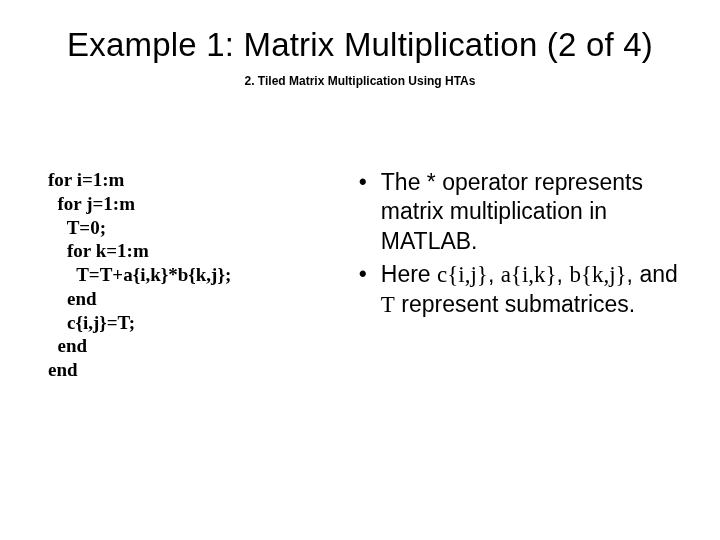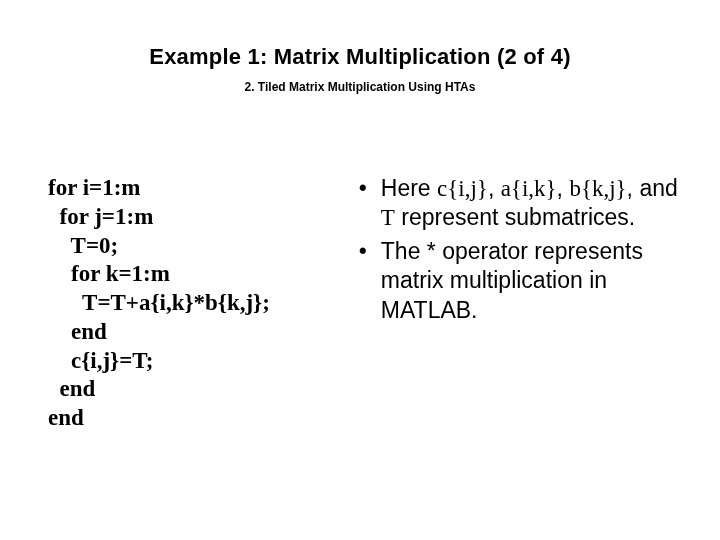--- a/index.html
+++ b/index.html
@@ -12,24 +12,24 @@
     color: #000;
   }
   .slide {
     width: 720px;
     height: 540px;
     position: relative;
     box-sizing: border-box;
     padding: 20px 30px 30px 30px;
   }
   .title {
-    font-size: 22px;
-    font-weight: 700;
+    font-size: 33px;
+    font-weight: 400;
     text-align: center;
-    margin-top: 24px;
+    margin-top: 6px;
     letter-spacing: 0.2px;
   }
   .subtitle {
     font-size: 12px;
     font-weight: bold;
     text-align: center;
     margin-top: 10px;
   }
   .content {
     display: flex;
@@ -42,21 +42,21 @@
     padding-left: 18px;
   }
   .bullets-col {
     width: 52%;
     box-sizing: border-box;
     padding-left: 8px;
     padding-right: 10px;
   }
   .code {
     font-family: "Comic Sans MS", "Comic Sans", cursive;
-    font-size: 23px;
+    font-size: 19px;
     line-height: 1.25;
     font-weight: bold;
     white-space: pre;
   }
   ul.bullets {
     list-style: none;
     padding: 0;
     margin: 0;
   }
   ul.bullets li {
@@ -92,21 +92,21 @@
     for k=1:m
       T=T+a{i,k}*b{k,j};
     end
     c{i,j}=T;
   end
 end</div>
     </div>
 
     <div class="bullets-col">
       <ul class="bullets">
+        <li>The * operator represents matrix multiplication in MATLAB.</li>
         <li>
           <span>Here </span><span class="cm">c{i,j}</span><span>, </span><span class="cm">a{i,k}</span><span>, </span><span class="cm">b{k,j}</span><span>, and </span><span class="cm">T</span><span> represent submatrices.</span>
         </li>
-        <li>The * operator represents matrix multiplication in MATLAB.</li>
       </ul>
     </div>
 
   </div>
 </div>
 
 </body></html>

